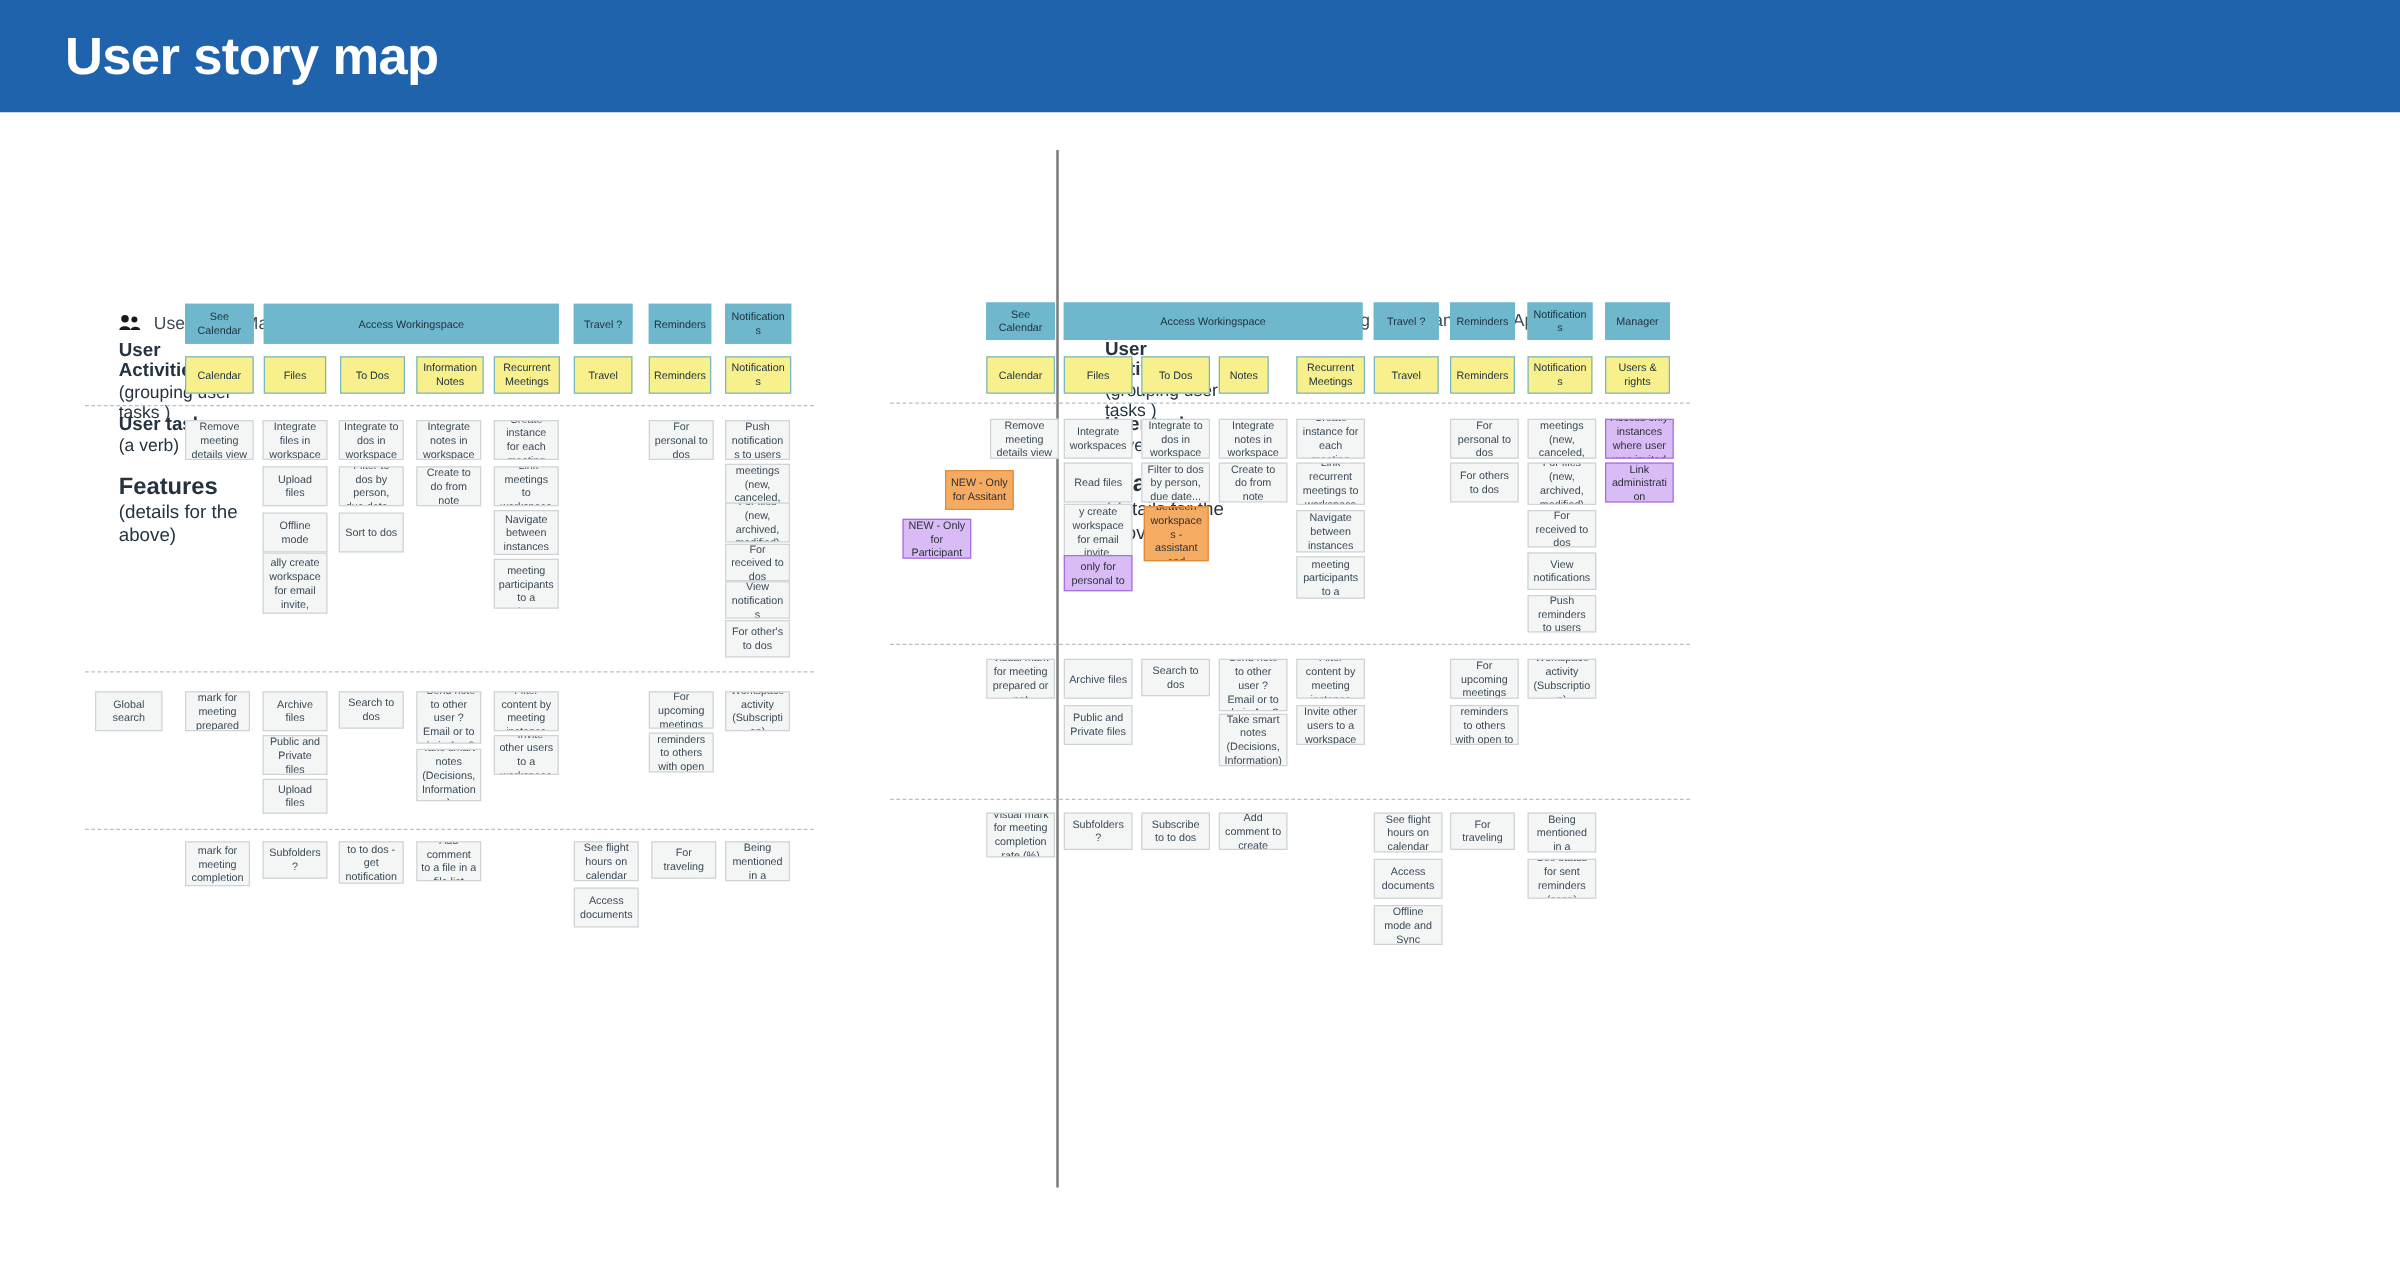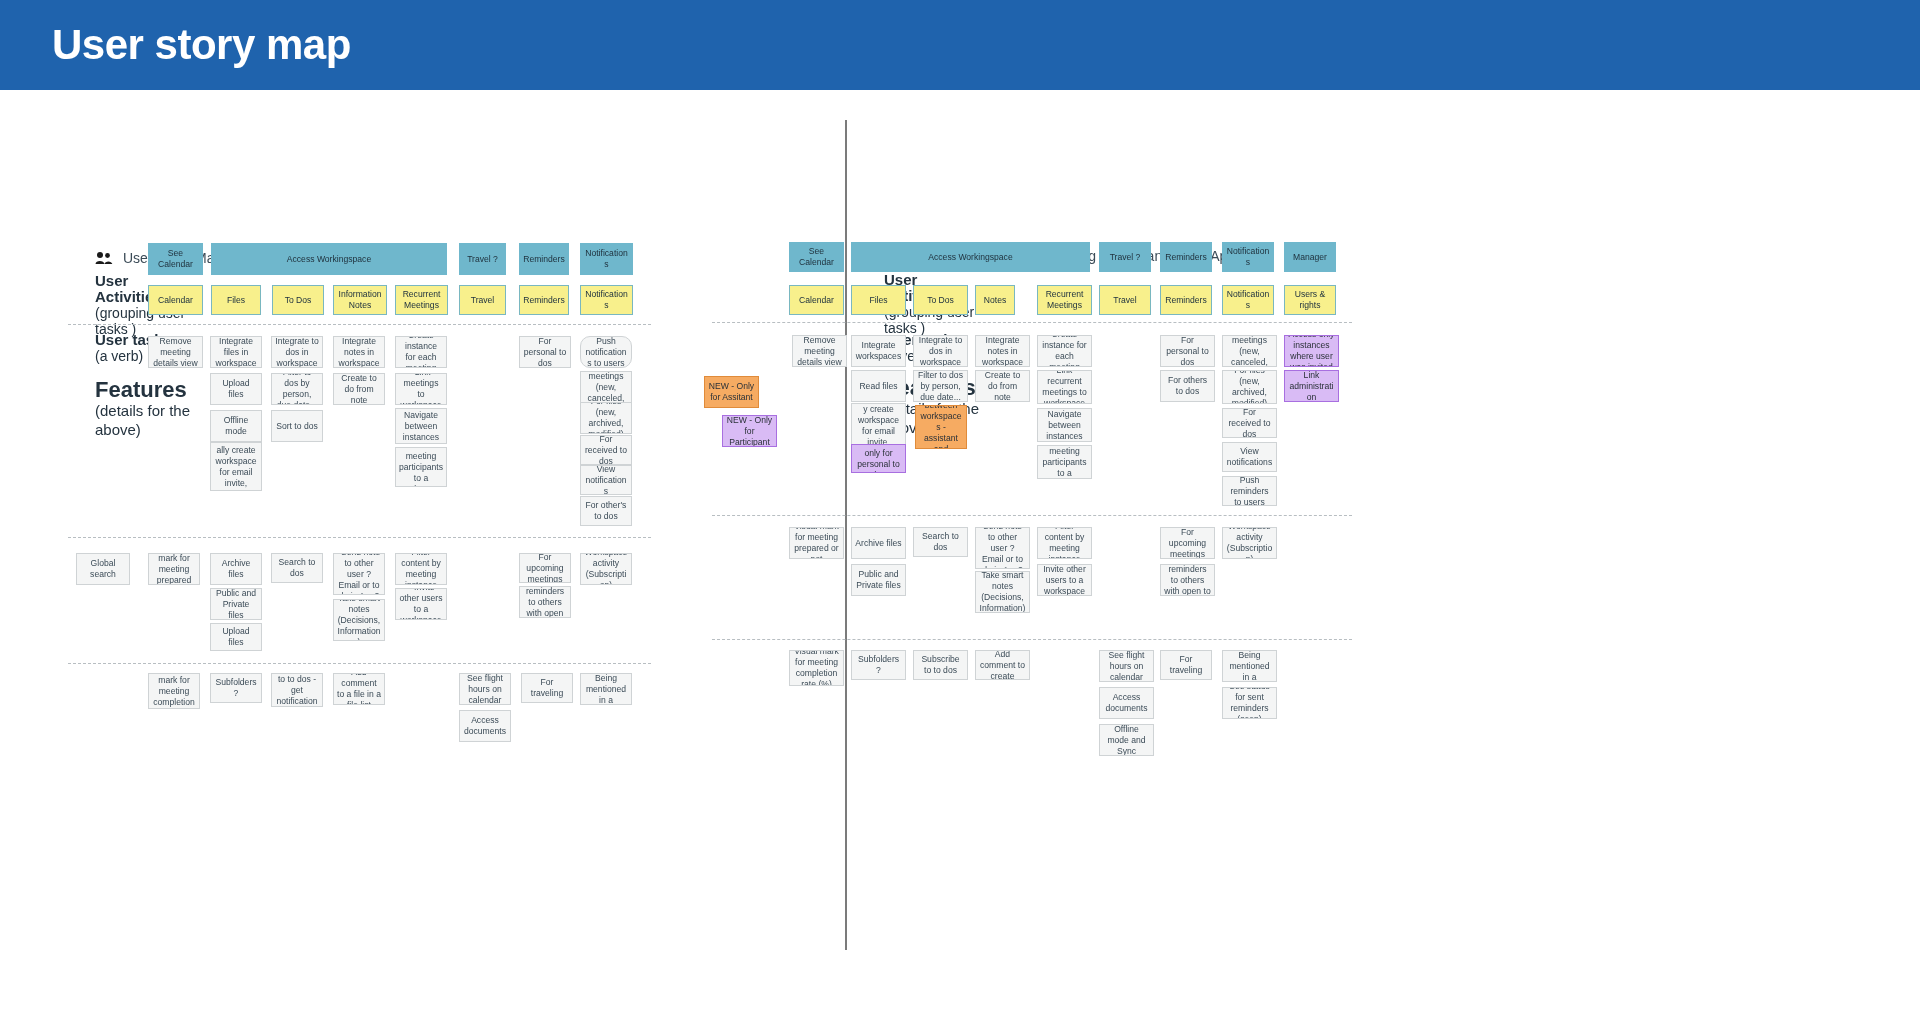--- a/index.html
+++ b/index.html
@@ -47,21 +47,21 @@
     font-size:14.5px; line-height:16px; color:#24333f;
     width:98px;
   }
   .rowlabel b { font-weight:bold; font-size:15px; }
   .rowlabel .sub { font-weight:normal; font-size:14px; }
 
   .feat-label {
     position:absolute; width:104px;
     font-size:16px; line-height:19px; color:#24333f;
   }
-  .feat-label b { font-weight:bold; font-size:22px; }
+  .feat-label b { font-weight:bold; font-size:19px; }
   .feat-label .sub { font-weight:normal; font-size:15px; }
 
   .card {
     position:absolute;
     display:flex; align-items:center; justify-content:center;
     text-align:center;
     font-size:8.6px;
     line-height:11px;
     padding:2px 3px;
     overflow:hidden;
@@ -210,21 +210,21 @@
         </div>
         <div class="card feature" style="left: 395px; top: 318px; width: 52px; height: 36px;">
           <span>Navigate between instances</span>
         </div>
         <div class="card feature" style="left: 395px; top: 357px; width: 52px; height: 40px;">
           <span>**Invite meeting participants to a workspace</span>
         </div>
         <div class="card feature" style="left: 519px; top: 246px; width: 52px; height: 32px;">
           <span>For personal to dos</span>
         </div>
-        <div class="card feature" style="left: 580px; top: 246px; width: 52px; height: 32px; border-radius: 10px;">
+        <div class="card feature" style="left: 580px; top: 246px; width: 52px; height: 32px;">
           <span>Push notifications to users</span>
         </div>
         <div class="card feature" style="left: 580px; top: 281px; width: 52px; height: 32px;">
           <span>*For meetings (new, canceled, postponed)</span>
         </div>
         <div class="card feature" style="left: 580px; top: 312px; width: 52px; height: 32px;">
           <span>For files (new, archived, modified)</span>
         </div>
         <div class="card feature" style="left: 580px; top: 345px; width: 52px; height: 30px;">
           <span>For received to dos</span>
@@ -333,21 +333,21 @@
       <b>User tasks</b>
       <div class="sub">(a verb)</div>
     </div>
 
     <div class="feat-label" style="left:884px; top:288px;">
       <b>Features</b>
       <div class="sub">(details for the above)</div>
     </div>
 
     <div id="R-legend">
-        <div class="card feature-orange" style="left: 704px; top: 286px; width: 55px; height: 32px;">
+        <div class="card feature-orange" style="left: 756px; top: 286px; width: 55px; height: 32px;">
           <span>NEW - Only for Assitant</span>
         </div>
         <div class="card feature-purple" style="left: 722px; top: 325px; width: 55px; height: 32px;">
           <span>NEW - Only for Participant</span>
         </div>
       </div>
     <div id="R-activities">
         <div class="card activity" style="left: 789px; top: 152px; width: 55px; height: 30px;">
           <span>See Calendar</span>
         </div>

